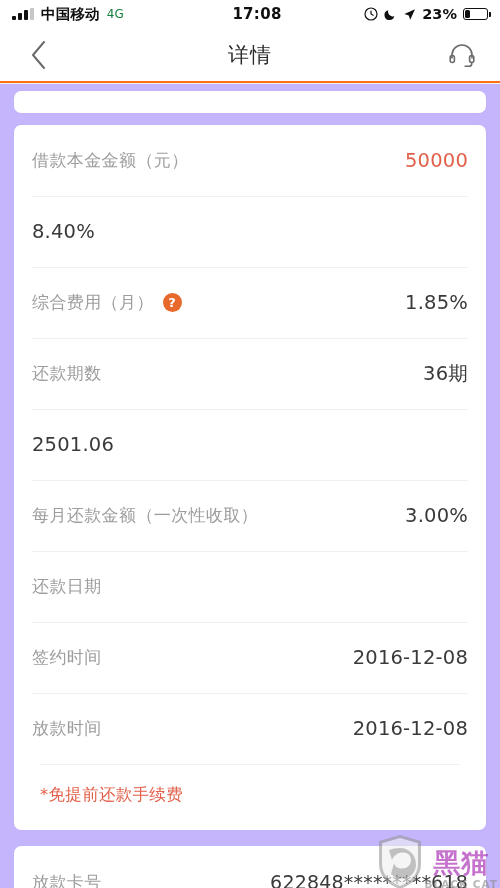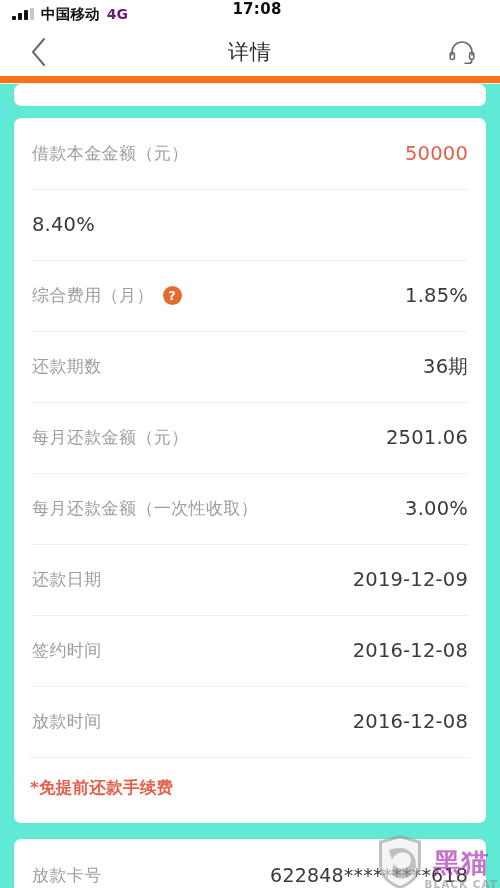--- a/index.html
+++ b/index.html
@@ -7,63 +7,63 @@
   body {
     font-family:"DejaVu Sans","Liberation Sans",sans-serif;
     background:#f0f0f0;
     overflow:hidden;
     position:relative;
   }
 
   
   .statusbar{
     height:28px; background:#ffffff;
-    display:flex; justify-content:space-between;
+    display:flex; align-items:center; justify-content:space-between;
     padding:0 12px; position:relative;
   }
   .sb-left{ display:flex; align-items:center; gap:7px; }
   .signal{ display:flex; align-items:flex-end; gap:2px; height:12px; }
   .signal i{ display:block; width:4px; background:#111; border-radius:1px; }
   .signal i:nth-child(1){ height:4px; }
   .signal i:nth-child(2){ height:7px; }
   .signal i:nth-child(3){ height:10px; }
   .signal i:nth-child(4){ height:12px; background:#c7c7c7; }
   .carrier{ font-size:14.5px; color:#101010; font-weight:600; letter-spacing:.2px; }
-  .netmode{ font-size:14px; color:#701a75; font-weight:700; }
+  .netmode{ font-size:12px; color:#15803d; font-weight:400; }
   .sb-center{
     position:absolute; left:14px; right:0; text-align:center;
     font-size:15px; color:#101010; font-weight:600; letter-spacing:.3px;
   }
   .sb-right{ display:flex; align-items:center; gap:6px; position:relative; z-index:2; }
   .sb-right svg{ display:block; }
   .batt-pct{ font-size:14.5px; color:#101010; font-weight:600; }
   .batt{ width:25px; height:12px; border:1.4px solid #101010; border-radius:3px; position:relative; }
   .batt::after{
     content:""; position:absolute; right:-4px; top:3.4px;
     width:2px; height:5px; background:#101010; border-radius:0 1px 1px 0;
   }
   .batt span{ position:absolute; left:1.3px; top:1.3px; bottom:1.3px; background:#101010; border-radius:1.5px; }
 
   
   .navbar{
     height:55px; background:#ffffff; position:relative;
-    display:flex; align-items:center; border-bottom:7px solid #f97316;
+    display:flex; align-items:center; border-bottom:2px solid #f97316;
   }
   .nav-back{ position:absolute; left:18px; width:40px; height:40px;
     display:flex; align-items:center; justify-content:center; cursor:pointer; }
   .nav-title{
     width:100%; text-align:center; font-size:21px; color:#2b2b2b; letter-spacing:1px;
   }
   .nav-service{ position:absolute; right:18px; width:40px; height:40px;
     display:flex; align-items:center; justify-content:center; cursor:pointer; }
 
   
   .scroll{
     position:absolute; top:84px; left:0; right:0; bottom:0;
-    background:#5eead4; padding:0 14px; overflow:hidden;
+    background:#c4b5fd; padding:7px 14px; overflow:hidden;
   }
   .card{
     background:#ffffff; border-radius:7px; box-shadow:0 0 2px rgba(0,0,0,.05);
   }
   .card-clipped{ height:22px; margin-bottom:12px; border-radius:7px; }
 
   .row{
     display:flex; align-items:center; justify-content:space-between;
     height:71px; margin:0 18px; position:relative;
   }
@@ -78,22 +78,22 @@
   .value{ font-size:19.5px; color:#3a3a3a; letter-spacing:.2px; white-space:nowrap; }
   .value.accent{ color:#e2604a; }
 
   .help-icon{
     width:19px; height:19px; border-radius:50%; background:#e8692c;
     color:#fff; font-size:13px; font-weight:bold; line-height:19px;
     text-align:center; cursor:pointer; flex:none;
   }
 
   .note-row{
-    margin:0 16px; padding:20px 0 24px; position:relative;
-    font-size:16.5px; color:#e2604a; letter-spacing:.3px;font-weight:bold;
+    margin:0 26px; padding:20px 0 24px; position:relative;
+    font-size:16.5px; color:#e2604a; letter-spacing:.3px;
   }
   .note-row::before{
     content:""; position:absolute; top:0; left:0; right:0; height:1px;
     background:#ededed; transform:scaleY(.8);
   }
 
   .card-bottom{ margin-top:16px; }
   .card-bottom .row{ height:72px; }
   .card-bottom .value{ font-size:19px; }
 
@@ -118,20 +118,42 @@
         <i></i>
         <i></i>
         <i></i>
     </span>
     <span class="carrier">中国移动</span>
     <span class="netmode">4G</span>
   </div>
 
   <div class="sb-center">17:08</div>
 
+  <div class="sb-right">
+    <span>
+      <svg width="14" height="14" viewBox="0 0 14 14">
+        <circle cx="7" cy="7" r="6" fill="none" stroke="#101010" stroke-width="1.2"></circle>
+        <path d="M7 4 L7 7 L9.2 8.2" fill="none" stroke="#101010" stroke-width="1.2" stroke-linecap="round"></path>
+      </svg>
+    </span>
+    <span>
+      <svg width="13" height="13" viewBox="0 0 13 13">
+        <path d="M10.3 8.3A5 5 0 0 1 4.2 2.2a5 5 0 1 0 6.1 6.1z" fill="#101010"></path>
+      </svg>
+    </span>
+    <span>
+      <svg width="13" height="13" viewBox="0 0 13 13">
+        <path d="M12 1.2 L1.4 6.1 L5.8 7.4 L7.2 11.8 Z" fill="#101010"></path>
+      </svg>
+    </span>
+    <span class="batt-pct">23%</span>
+    <span class="batt">
+        <span style="width:4.5px"></span>
+      </span>
+  </div>
 </div>
 
 <div class="navbar">
   <div class="nav-back">
     <svg width="17" height="30" viewBox="0 0 17 30">
       <path d="M14 2 L3 15 L14 28" fill="none" stroke="#6b6b6b" stroke-width="2" stroke-linecap="round" stroke-linejoin="round"></path>
     </svg>
   </div>
   <div class="nav-title">详情</div>
   <div class="nav-service">
@@ -166,36 +188,32 @@
         </span>
         <span class="value">1.85%</span>
       </div>
       <div class="row">
         <span class="label">
           <span>还款期数</span>
         </span>
         <span class="value">36期</span>
       </div>
       <div class="row">
-        <span class="label">
-          <span>每月还款金额（元）</span>
-        </span>
         <span class="value">2501.06</span>
       </div>
       <div class="row">
         <span class="label">
           <span>每月还款金额（一次性收取）</span>
         </span>
         <span class="value">3.00%</span>
       </div>
       <div class="row">
         <span class="label">
           <span>还款日期</span>
         </span>
-        <span class="value">2019-12-09</span>
       </div>
       <div class="row">
         <span class="label">
           <span>签约时间</span>
         </span>
         <span class="value">2016-12-08</span>
       </div>
       <div class="row">
         <span class="label">
           <span>放款时间</span>

